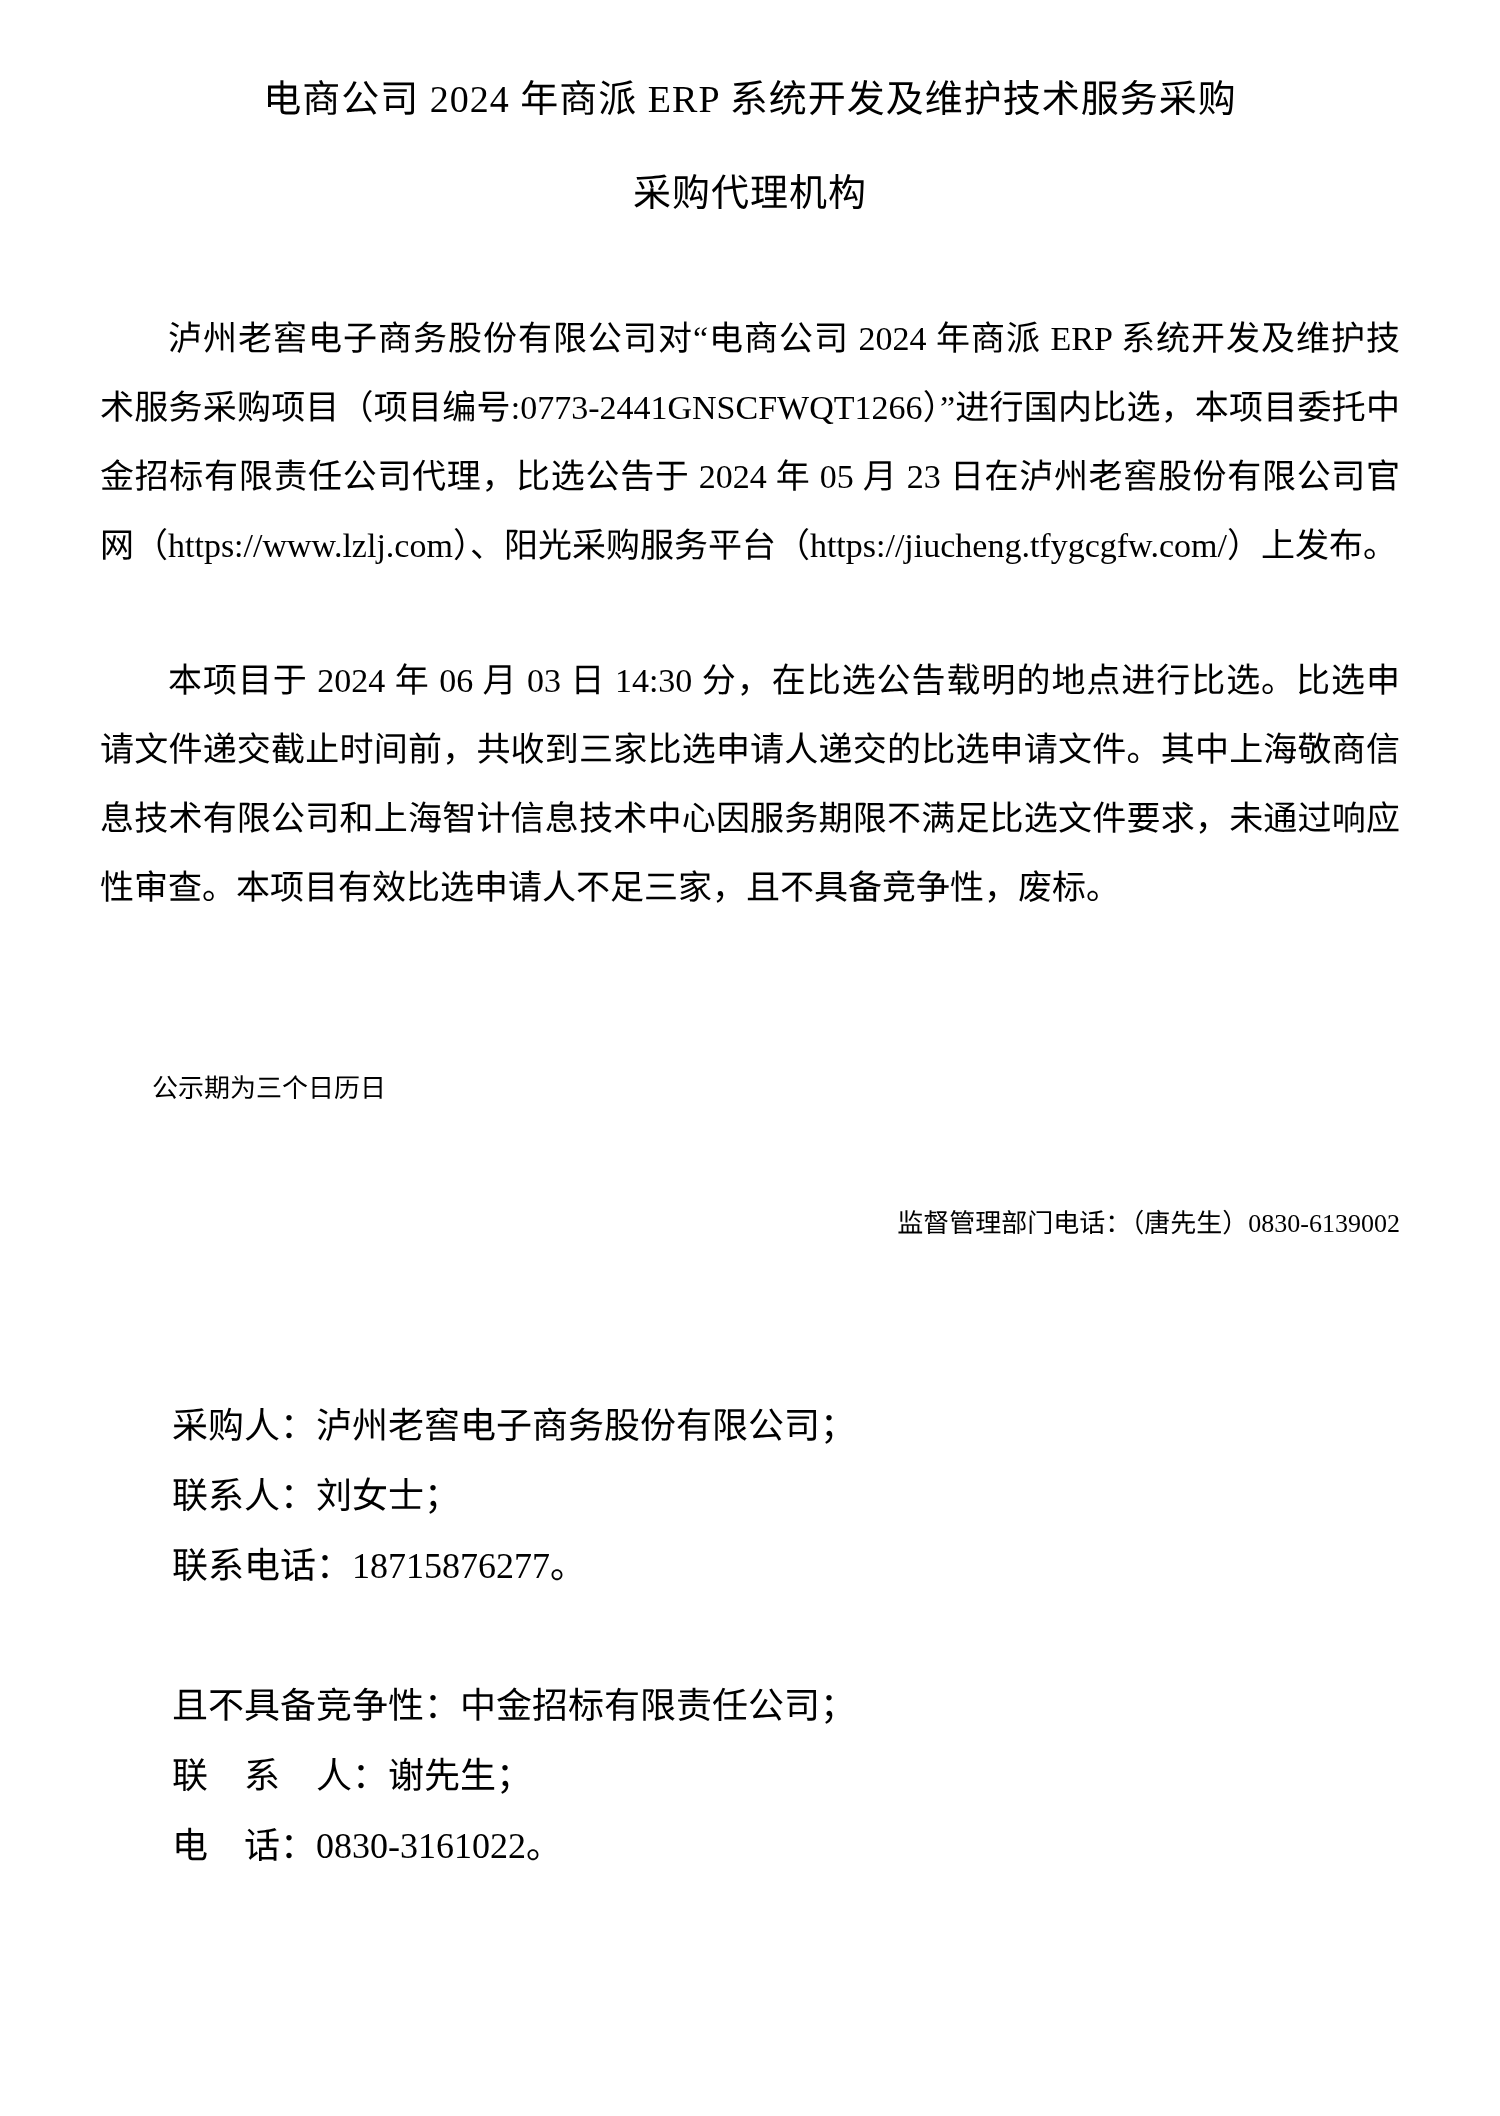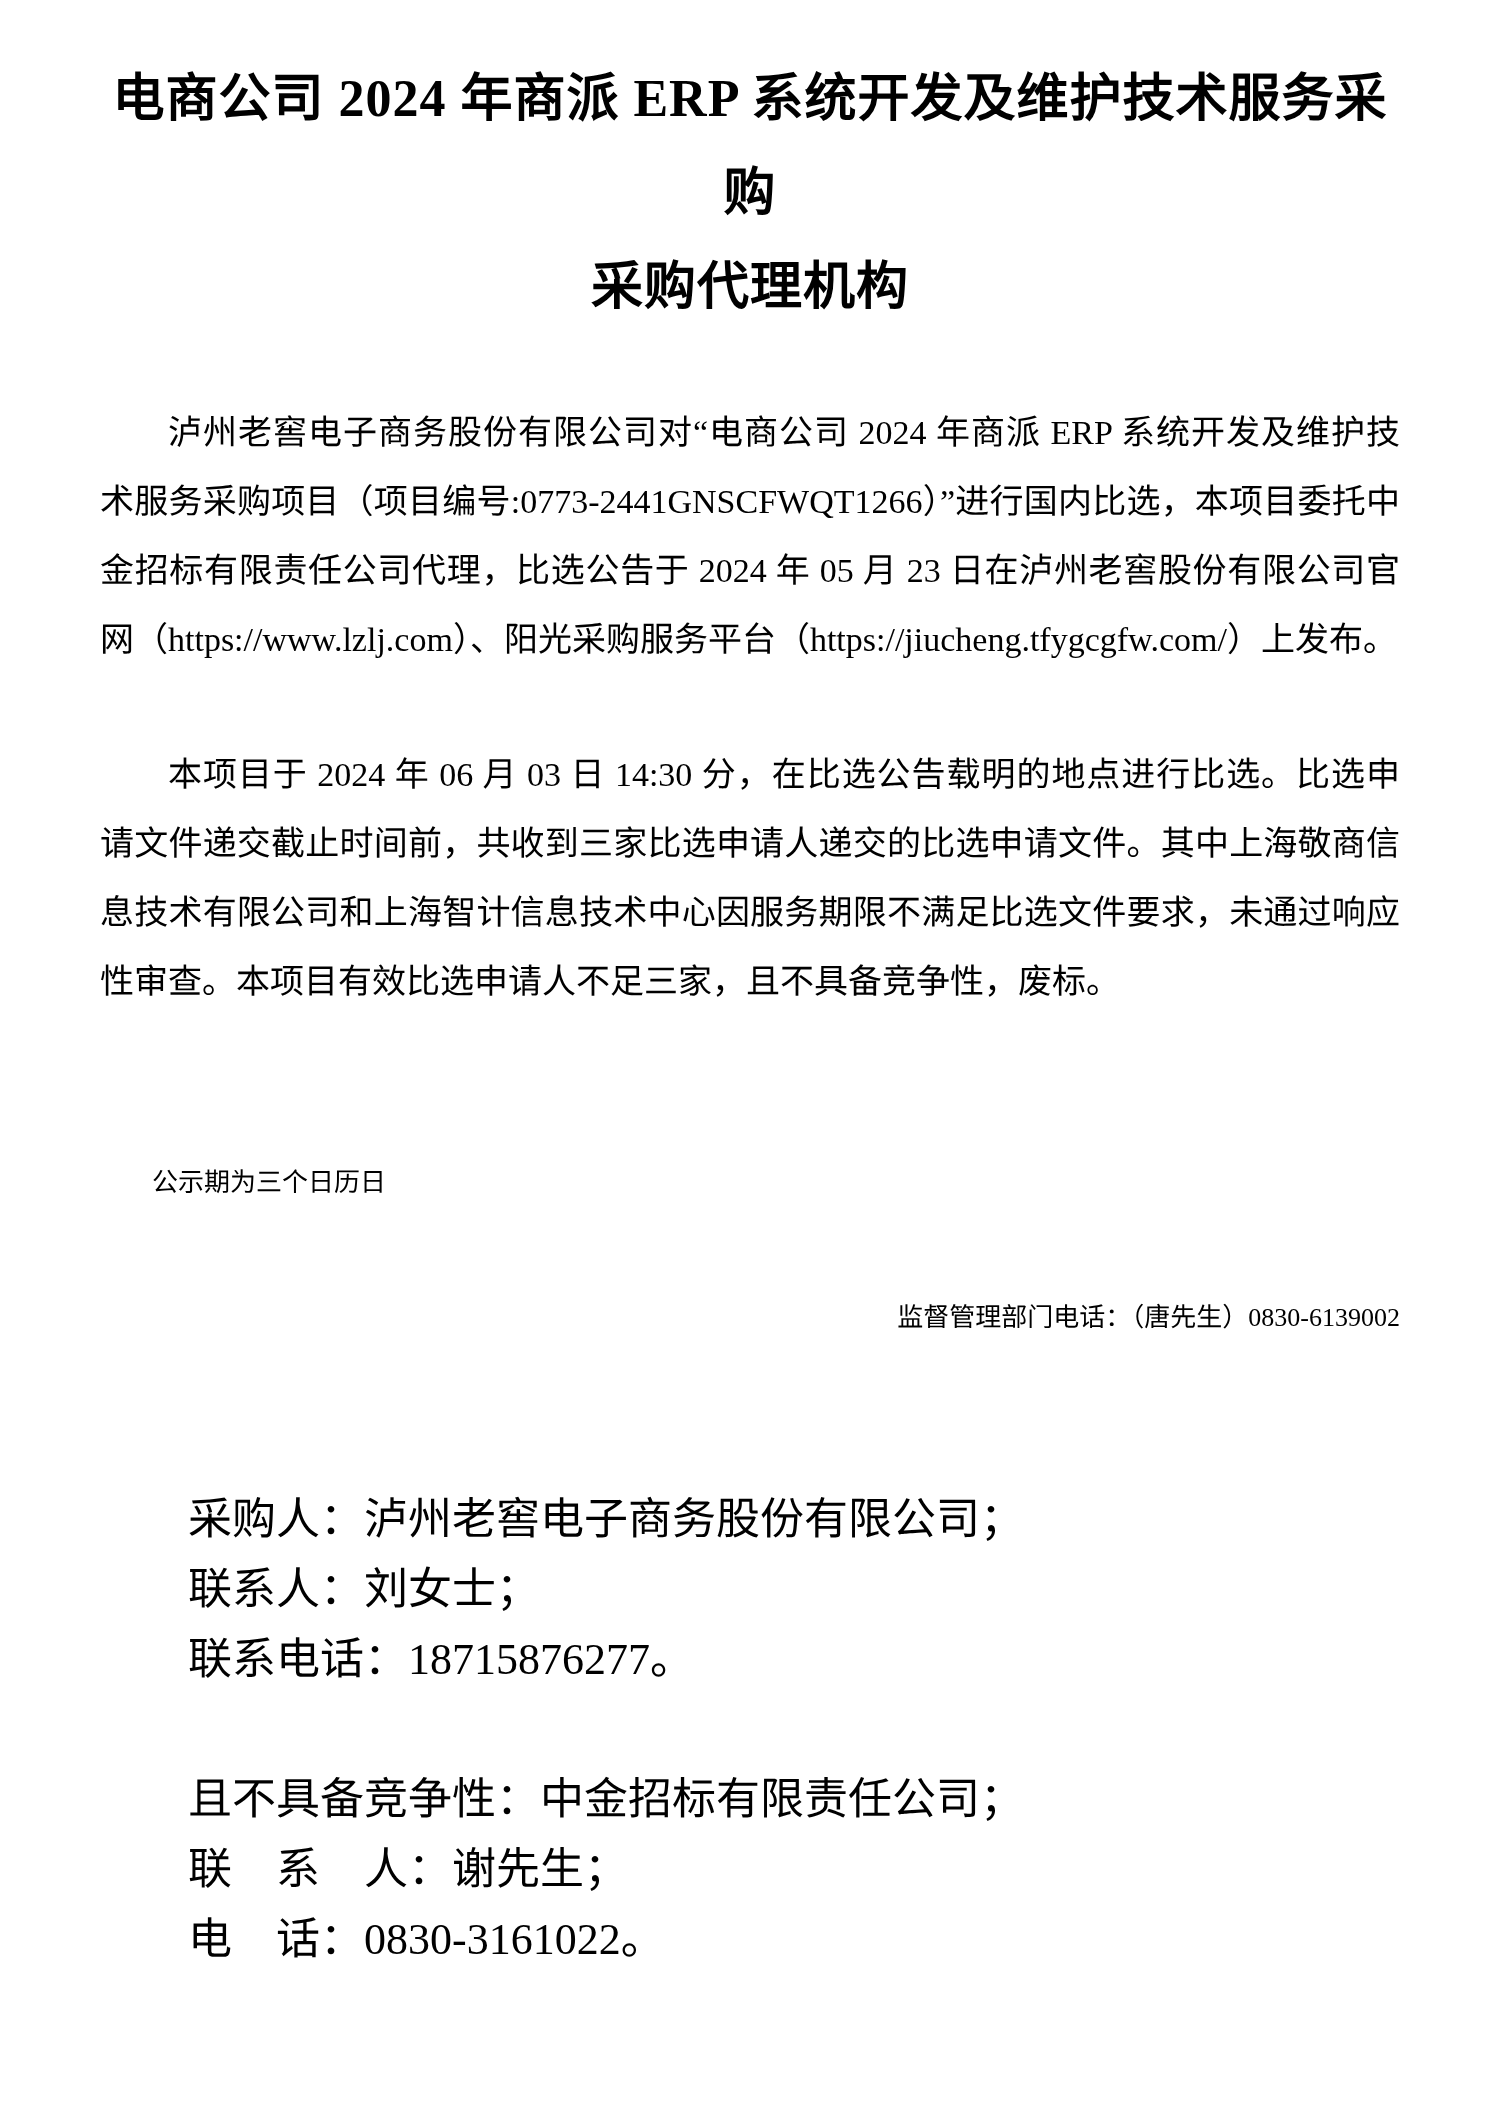--- a/index.html
+++ b/index.html
@@ -12,22 +12,22 @@
     width: 1500px;
     height: 2116px;
     box-sizing: border-box;
     padding: 52px 100px 0 100px;
     background: #ffffff;
     color: #000000;
     font-family: "Liberation Serif", "DejaVu Serif", serif;
     overflow: hidden;
   }
   .doc-title {
-    font-size: 52px;
-    font-weight: 700;
+    font-size: 38px;
+    font-weight: 400;
     line-height: 94px;
     text-align: center;
     letter-spacing: 1px;
   }
   .para {
     font-size: 34px;
     line-height: 69px;
     text-align: justify;
     text-justify: inter-ideograph;
     text-indent: 2em;
@@ -37,21 +37,21 @@
   .para-intro   { margin-top: 64px; }
   .para-result  { margin-top: 66px; }
   .single-line {
     font-size: 26px;
     line-height: 69px;
     text-indent: 2em;
   }
   .line-publicity   { margin-top: 132px; }
   .line-supervision { margin-top: 66px; text-align: right; }
   .contact-block {
-    font-size: 44px;
+    font-size: 36px;
     line-height: 70px;
   }
   .contact-block .contact-line {
     text-indent: 2em;
   }
   .block-purchaser { margin-top: 133px; }
   .block-agency    { margin-top: 70px; }
 </style>
 </head>
 <body>

